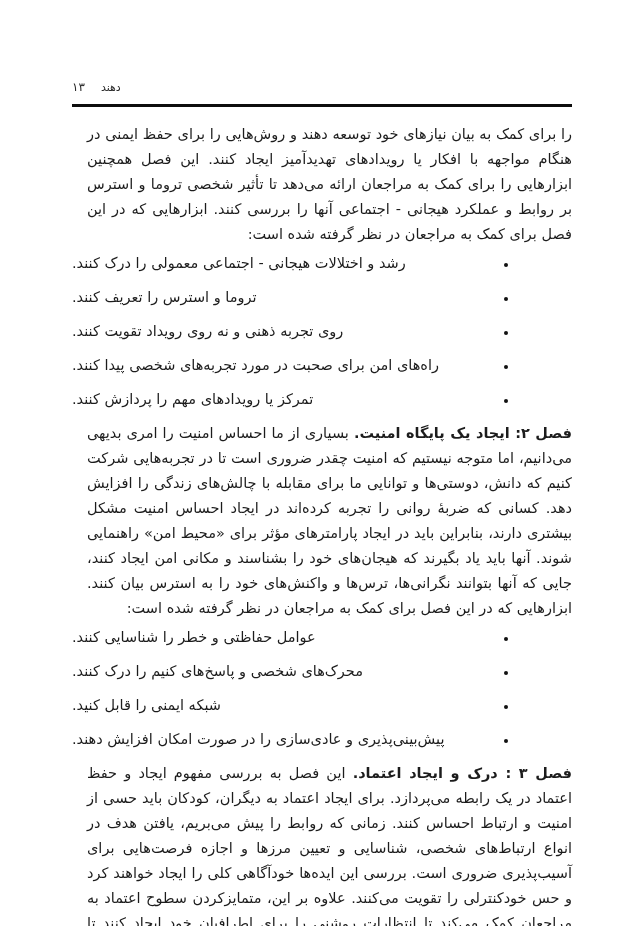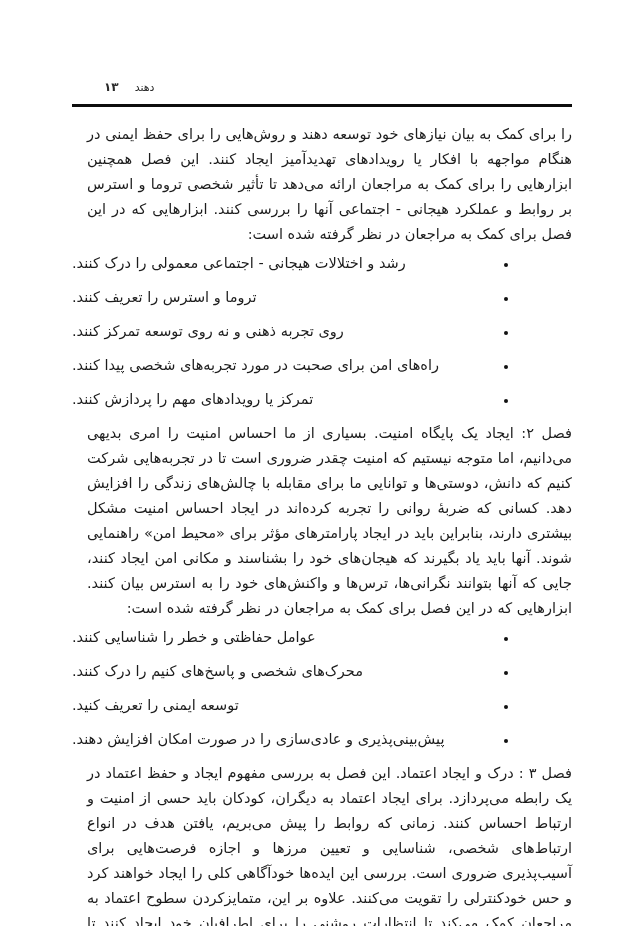--- a/index.html
+++ b/index.html
@@ -22,23 +22,22 @@
     left: 72px;
     display: flex;
     direction: rtl;
     align-items: baseline;
     gap: 16px;
     font-size: 11px;
     color: #2a2a2a;
   }
   .head-num {
     font-size: 12px;
-    font-weight: bold;
+    font-weight: normal;
     letter-spacing: 1px;
-    margin-left: 32px;
   }
   .rule {
     position: absolute;
     top: 104px;
     left: 72px;
     width: 500px;
     height: 3px;
     background: #0d0d0d;
   }
   .body-text {
@@ -48,21 +47,21 @@
     width: 500px;
     direction: rtl;
     text-align: justify;
     font-size: 14.5px;
     line-height: 25px;
   }
   .body-text p {
     margin: 0 0 2px 15px;
   }
   .body-text b {
-    font-weight: normal;
+    font-weight: bold;
   }
   ul.bullets {
     margin: 4px 0 6px 0;
     padding: 0 78px 0 0;
     list-style: disc;
   }
   ul.bullets li {
     margin: 0 0 9px 0;
     text-align: left;
   }
@@ -83,31 +82,31 @@
 
   <div class="rule"></div>
 
   <main class="body-text">
 
     <p><span>را برای کمک به بیان نیازهای خود توسعه دهند و روش‌هایی را برای حفظ ایمنی در هنگام مواجهه با افکار یا رویدادهای تهدیدآمیز ایجاد کنند. این فصل همچنین ابزارهایی را برای کمک به مراجعان ارائه می‌دهد تا تأثیر شخصی تروما و استرس بر روابط و عملکرد هیجانی - اجتماعی آنها را بررسی کنند. ابزارهایی که در این فصل برای کمک به مراجعان در نظر گرفته شده است:</span></p>
 
     <ul class="bullets">
       <li>رشد و اختلالات هیجانی - اجتماعی معمولی را درک کنند.</li>
       <li>تروما و استرس را تعریف کنند.</li>
-      <li>روی تجربه ذهنی و نه روی توسعه تمرکز کنند.</li>
+      <li>روی تجربه ذهنی و نه روی رویداد تقویت کنند.</li>
       <li>راه‌های امن برای صحبت در مورد تجربه‌های شخصی پیدا کنند.</li>
       <li>تمرکز یا رویدادهای مهم را پردازش کنند.</li>
     </ul>
 
     <p><b>فصل ۲: ایجاد یک پایگاه امنیت.</b> <span>بسیاری از ما احساس امنیت را امری بدیهی می‌دانیم، اما متوجه نیستیم که امنیت چقدر ضروری است تا در تجربه‌هایی شرکت کنیم که دانش، دوستی‌ها و توانایی ما برای مقابله با چالش‌های زندگی را افزایش دهد. کسانی که ضربهٔ روانی را تجربه کرده‌اند در ایجاد احساس امنیت مشکل بیشتری دارند، بنابراین باید در ایجاد پارامترهای مؤثر برای «محیط امن» راهنمایی شوند. آنها باید یاد بگیرند که هیجان‌های خود را بشناسند و مکانی امن ایجاد کنند، جایی که آنها بتوانند نگرانی‌ها، ترس‌ها و واکنش‌های خود را به استرس بیان کنند. ابزارهایی که در این فصل برای کمک به مراجعان در نظر گرفته شده است:</span></p>
 
     <ul class="bullets">
       <li>عوامل حفاظتی و خطر را شناسایی کنند.</li>
       <li>محرک‌های شخصی و پاسخ‌های کنیم را درک کنند.</li>
-      <li>توسعه ایمنی را تعریف کنید.</li>
+      <li>شبکه ایمنی را قابل کنید.</li>
       <li>پیش‌بینی‌پذیری و عادی‌سازی را در صورت امکان افزایش دهند.</li>
     </ul>
 
     <p><b>فصل ۳ : درک و ایجاد اعتماد.</b> <span>این فصل به بررسی مفهوم ایجاد و حفظ اعتماد در یک رابطه می‌پردازد. برای ایجاد اعتماد به دیگران، کودکان باید حسی از امنیت و ارتباط احساس کنند. زمانی که روابط را پیش می‌بریم، یافتن هدف در انواع ارتباط‌های شخصی، شناسایی و تعیین مرزها و اجازه فرصت‌هایی برای آسیب‌پذیری ضروری است. بررسی این ایده‌ها خودآگاهی کلی را ایجاد خواهند کرد و حس خودکنترلی را تقویت می‌کنند. علاوه بر این، متمایزکردن سطوح اعتماد به مراجعان کمک می‌کند تا انتظارات روشنی را برای اطرافیان خود ایجاد کنند تا بتوانند یک دایره اجتماعی امن و قابل‌اعتماد را حفظ کنند که در آن احساس توانمندی را رشد دهند. ابزارهایی که در این فصل برای کمک به مراجعان در نظر گرفته شده است:</span></p>
 
   </main>
 
 </div>
 
 </body></html>

